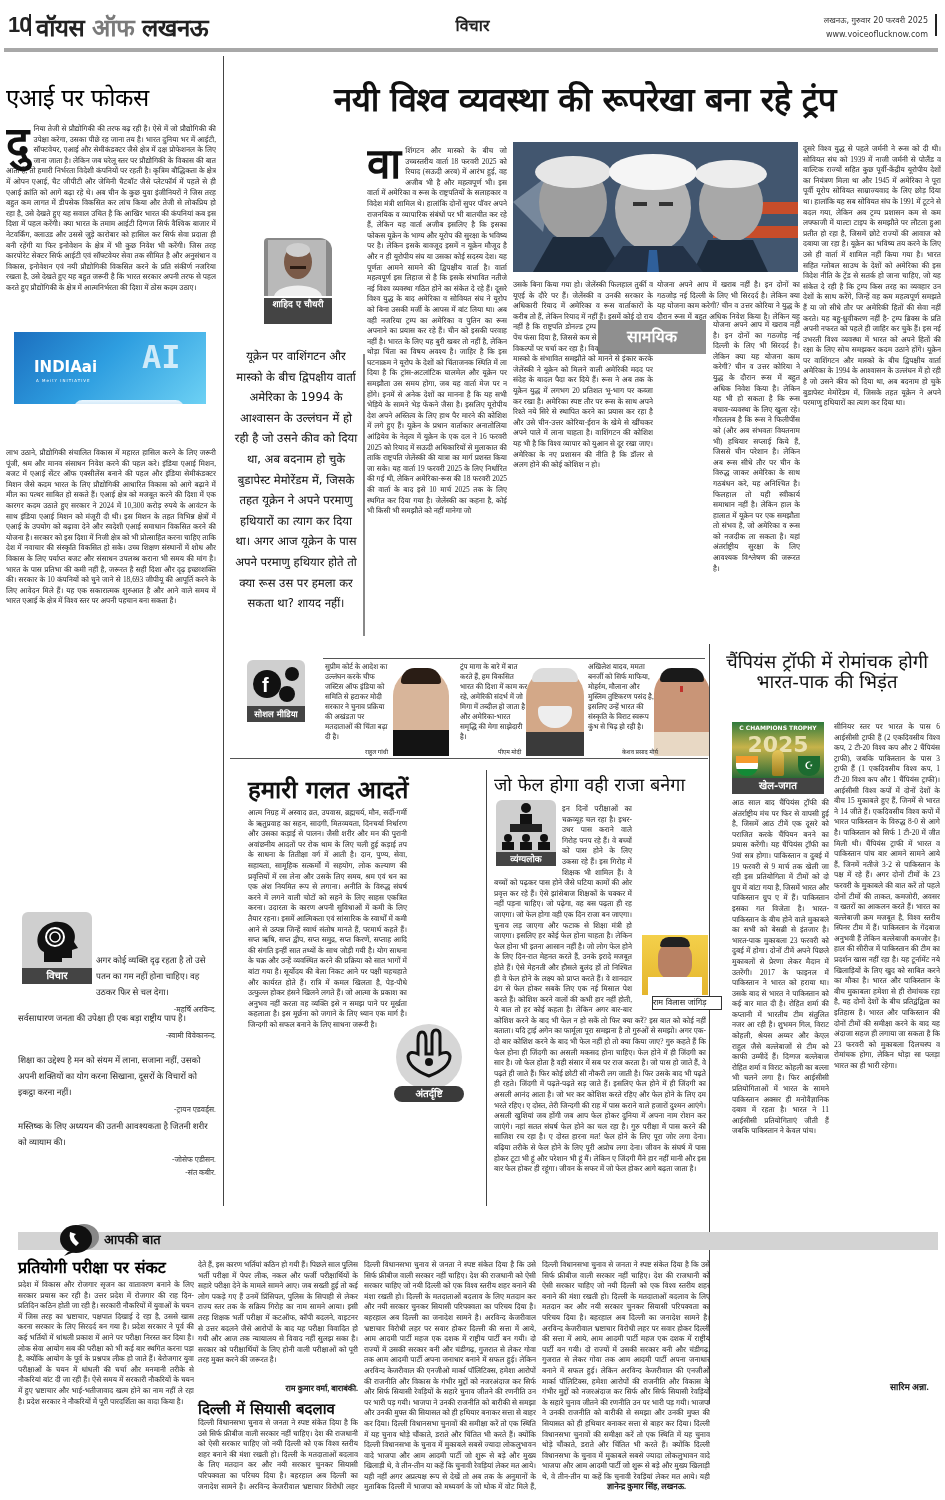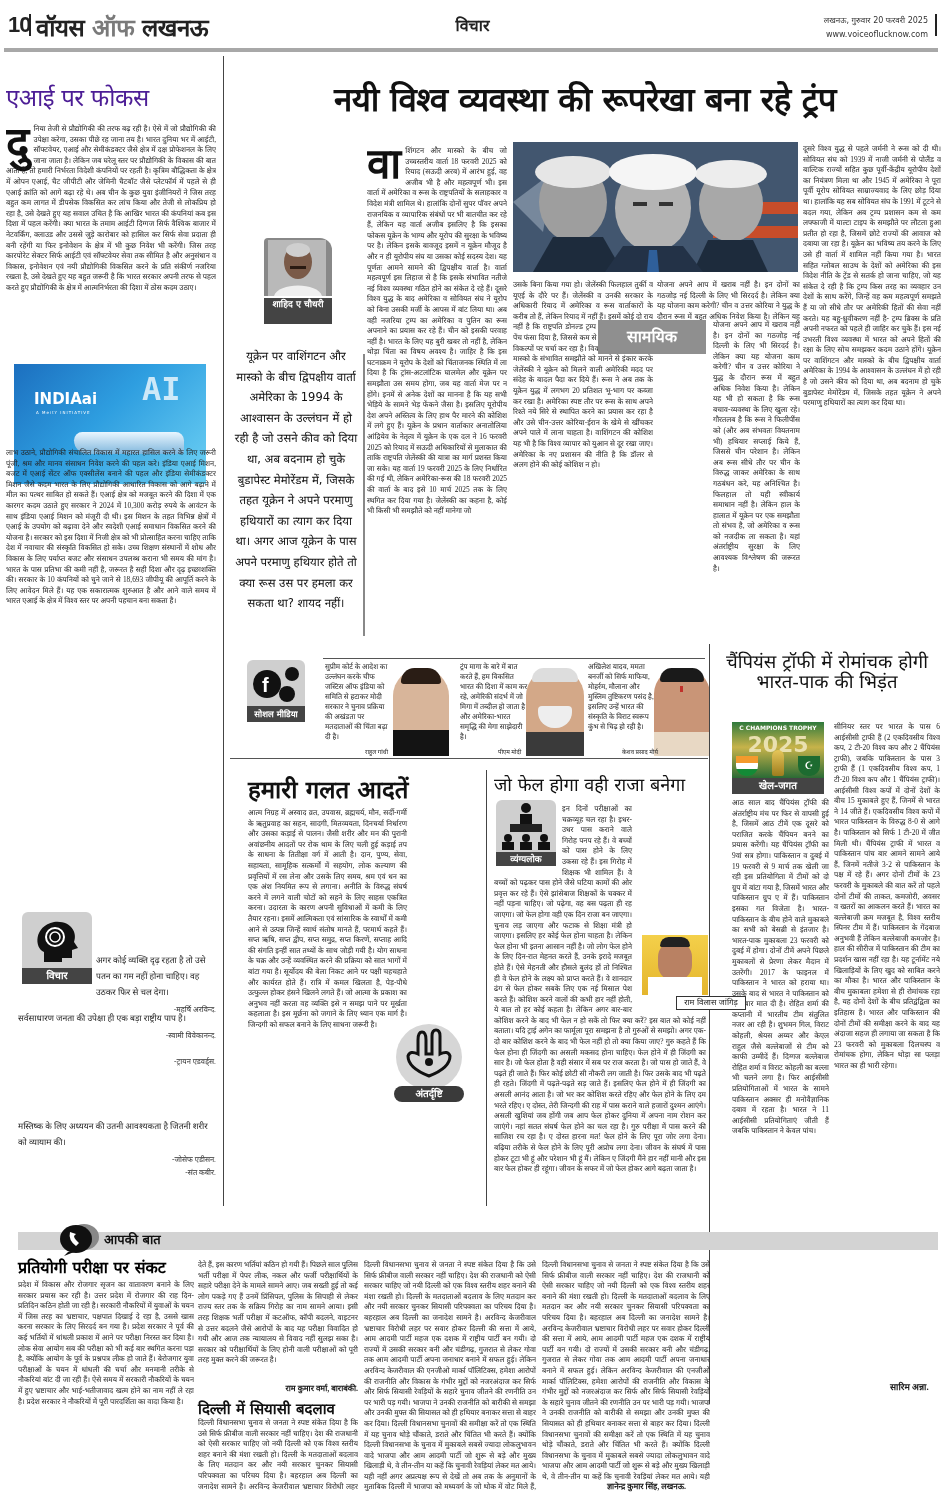--- a/index.html
+++ b/index.html
@@ -9,21 +9,21 @@
 .txt{font-family:"Liberation Serif","DejaVu Serif",serif;font-size:7.4px;line-height:10.6px;color:#222;text-align:justify;overflow:hidden}
 .hdr-num{left:8px;top:12px;font-size:22px;font-weight:bold;color:#222;font-family:"Liberation Sans",sans-serif;letter-spacing:-1px}
 .hdr-bar{left:29px;top:14px;width:2px;height:22px;background:#222}
 .hdr-title{left:36px;top:10px;font-size:24px;font-weight:bold;color:#222;letter-spacing:-0.5px}
 .hdr-title .gray{color:#7a7a7a}
 .hdr-section{left:0;width:945px;top:14px;text-align:center;font-size:16px;font-weight:bold;color:#222}
 .hdr-date{right:17px;top:14px;font-size:8px;text-align:right;line-height:14px;color:#333}
 .hdr-vbar{right:8px;top:14px;width:2px;height:22px;background:#222}
 .hdr-rule{left:4px;top:48px;width:934px;height:4px;background:#a8a8a8}
 .vline{background:#444;width:1px}
-.col-head{font-weight:bold;color:#4c1d95}
+.col-head{font-weight:bold;color:#000000}
 .lead-head{left:240px;top:76px;width:690px;font-size:33px;font-weight:bold;letter-spacing:-0.5px;text-align:center;color:#111;white-space:nowrap}
 .dropcap{float:left;font-size:44px;line-height:40px;font-weight:bold;margin-right:4px;color:#111}
 .ai-img{background:linear-gradient(135deg,#1c6fbf 0%,#2e9ee0 45%,#6dd1f4 100%);overflow:hidden}
 .caption-dark{background:#444;color:#fff;text-align:center;font-weight:bold}
 .pullquote{font-size:13px;line-height:22px;text-align:center;color:#111}
 .trump-img{background:linear-gradient(90deg,#3a4a64 0%,#8e8e8e 30%,#d9d9d9 50%,#6e6e6e 70%,#c84d2a 100%);overflow:hidden}
 .samayik{background:#8f8f8f;color:#fff;font-size:16px;font-weight:bold;text-align:center}
 .sports-img{background:linear-gradient(180deg,#2f7a3d 0%,#c7b34a 45%,#2b6b35 100%);overflow:hidden}
 .icon-box{background:#cfcfcf;border-radius:6px}
 .rule{background:#555;height:1px}
@@ -50,21 +50,21 @@
 <div class="abs hdr-vbar"></div>
 <div class="abs hdr-rule"></div>
 
 <div class="abs vline" style="left:223px;top:56px;height:1150px"></div>
 
 <div class="abs col-head" style="left:6px;top:80px;font-size:24px;font-weight:normal;letter-spacing:-0.5px">एआई पर फोकस</div>
 <div class="abs txt" style="left:6px;top:124px;width:210px;height:212px">
   <span class="dropcap">दु</span>
   <span>निया तेजी से प्रौद्योगिकी की तरफ बढ़ रही है। ऐसे में जो प्रौद्योगिकी की उपेक्षा करेगा, उसका पीछे रह जाना तय है। भारत दुनिया भर में आईटी, सॉफ्टवेयर, एआई और सेमीकंडक्टर जैसे क्षेत्र में दक्ष प्रोफेशनल के लिए जाना जाता है। लेकिन जब घरेलू स्तर पर प्रौद्योगिकी के विकास की बात आती है, तो हमारी निर्भरता विदेशी कंपनियों पर रहती है। कृत्रिम बौद्धिकता के क्षेत्र में ओपन एआई, चैट जीपीटी और जेमिनी चैटबॉट जैसे प्लेटफॉर्म में पहले से ही एआई क्रांति को आगे बढ़ा रहे थे। अब चीन के कुछ युवा इंजीनियरों ने जिस तरह बहुत कम लागत में डीपसेक विकसित कर लांच किया और तेजी से लोकप्रिय हो रहा है, उसे देखते हुए यह सवाल उचित है कि आखिर भारत की कंपनियां कब इस दिशा में पहल करेंगी। क्या भारत के तमाम आईटी दिग्गज सिर्फ वैश्विक बाजार में नेटवर्किंग, क्लाउड और उससे जुड़े कारोबार को हासिल कर सिर्फ सेवा प्रदाता ही बनी रहेंगी या फिर इनोवेशन के क्षेत्र में भी कुछ निवेश भी करेंगी। जिस तरह कारपोरेट सेक्टर सिर्फ आईटी एवं सॉफ्टवेयर सेवा तक सीमित है और अनुसंधान व विकास, इनोवेशन एवं नयी प्रौद्योगिकी विकसित करने के प्रति संकीर्ण नजरिया रखता है, उसे देखते हुए यह बहुत जरूरी है कि भारत सरकार अपनी तरफ से पहल करते हुए प्रौद्योगिकी के क्षेत्र में आत्मनिर्भरता की दिशा में ठोस कदम उठाए।</span>
 </div>
-<div class="abs ai-img" style="left:14px;top:364px;width:192px;height:120px">
+<div class="abs ai-img" style="left:14px;top:332px;width:192px;height:72px">
   <div class="abs" style="left:20px;top:26px;font-size:15px;font-weight:bold;color:#fff">INDIAai</div>
   <div class="abs" style="left:22px;top:46px;font-size:4px;color:#fff;letter-spacing:1px">A MeitY INITIATIVE</div>
   <div class="abs" style="left:128px;top:6px;font-size:32px;font-weight:bold;color:rgba(255,255,255,0.75);font-family:'DejaVu Sans Mono',monospace">AI</div>
   <div class="abs" style="left:60px;top:68px;width:110px;height:22px;border-radius:12px 12px 4px 20px;background:linear-gradient(180deg,#e9f6ff,#7fb6dc)"></div>
 </div>
 <div class="abs txt" style="left:6px;top:448px;width:210px;height:440px">लाभ उठाने, प्रौद्योगिकी संचालित विकास में महारत हासिल करने के लिए जरूरी पूंजी, श्रम और मानव संसाधन निवेश करने की पहल करे। इंडिया एआई मिशन, बजट में एआई सेंटर ऑफ एक्सीलेंस बनाने की पहल और इंडिया सेमीकंडक्टर मिशन जैसे कदम भारत के लिए प्रौद्योगिकी आधारित विकास को आगे बढ़ाने में मील का पत्थर साबित हो सकते हैं। एआई क्षेत्र को मजबूत करने की दिशा में एक कारगर कदम उठाते हुए सरकार ने 2024 में 10,300 करोड़ रुपये के आवंटन के साथ इंडिया एआई मिशन को मंजूरी दी थी। इस मिशन के तहत विभिन्न क्षेत्रों में एआई के उपयोग को बढ़ावा देने और स्वदेशी एआई समाधान विकसित करने की योजना है। सरकार को इस दिशा में निजी क्षेत्र को भी प्रोत्साहित करना चाहिए ताकि देश में नवाचार की संस्कृति विकसित हो सके। उच्च शिक्षण संस्थानों में शोध और विकास के लिए पर्याप्त बजट और संसाधन उपलब्ध कराना भी समय की मांग है। भारत के पास प्रतिभा की कमी नहीं है, जरूरत है सही दिशा और दृढ़ इच्छाशक्ति की। सरकार के 10 कंपनियों को चुने जाने से 18,693 जीपीयू की आपूर्ति करने के लिए आवेदन मिले हैं। यह एक सकारात्मक शुरुआत है और आने वाले समय में भारत एआई के क्षेत्र में विश्व स्तर पर अपनी पहचान बना सकता है।</div>
 
 <div class="abs icon-box" style="left:22px;top:912px;width:70px;height:72px">
   <svg width="70" height="56" viewBox="0 0 70 56">
     <path d="M22 50 L22 40 C12 36 12 14 32 10 C48 8 56 20 52 30 L56 36 L50 38 L50 46 L40 46 L40 50 Z" fill="#111"></path>
@@ -75,20 +75,21 @@
 </div>
 <div class="abs qt" style="left:96px;top:952px;width:120px">
   <div>अगर कोई व्यक्ति दृढ़ रहता है तो उसे पतन का गम नहीं होना चाहिए। वह उठकर फिर से चल देगा।</div>
   <div class="qt-auth">-महर्षि अरविन्द.</div>
 </div>
 <div class="abs qt" style="left:18px;top:1010px;width:198px">
   <div>सर्वसाधारण जनता की उपेक्षा ही एक बड़ा राष्ट्रीय पाप है।</div>
   <div class="qt-auth">-स्वामी विवेकानन्द.</div>
 </div>
 <div class="abs qt" style="left:18px;top:1052px;width:198px">
+  <div>शिक्षा का उद्देश्य है मन को संयम में लाना, सजाना नहीं, उसको अपनी शक्तियों का योग करना सिखाना, दूसरों के विचारों को इकट्ठा करना नहीं।</div>
   <div class="qt-auth">-ट्रायन एडवर्ड्स.</div>
 </div>
 <div class="abs qt" style="left:18px;top:1118px;width:198px">
   <div>मस्तिष्क के लिए अध्ययन की उतनी आवश्यकता है जितनी शरीर को व्यायाम की।</div>
   <div class="qt-auth">-जोसेफ एडीसन.</div>
 </div>
 <div class="abs qt" style="left:18px;top:1163px;width:198px">
   <div class="qt-auth">-संत कबीर.</div>
 </div>
 
@@ -226,21 +227,21 @@
     <circle cx="48" cy="38" r="4" fill="#111"></circle>
       <rect x="42" y="42" width="12" height="8" fill="#111"></rect>
   </svg>
   <div class="abs caption-dark" style="left:0;top:52px;width:60px;height:14px;font-size:9px;line-height:14px">व्यंग्यलोक</div>
 </div>
 <div class="abs" style="left:642px;top:935px;width:66px;height:60px;background:linear-gradient(180deg,#f4d04a,#e4b52c);overflow:hidden">
   <div class="abs" style="left:16px;top:6px;width:34px;height:40px;border-radius:16px;background:#b98163"></div>
   <div class="abs" style="left:18px;top:2px;width:30px;height:10px;border-radius:12px 12px 2px 2px;background:#222"></div>
   <div class="abs" style="left:6px;top:42px;width:54px;height:18px;background:#fff"></div>
 </div>
-<div class="abs" style="left:676px;top:996px;width:70px;height:14px;border:1px solid #333;font-size:8px;line-height:12px;text-align:center;background:#fff">राम विलास जांगिड़</div>
+<div class="abs" style="left:652px;top:996px;width:70px;height:14px;border:1px solid #333;font-size:8px;line-height:12px;text-align:left;background:#fff">राम विलास जांगिड़</div>
 <div class="abs txt" style="left:494px;top:804px;width:212px;height:412px">
   <div style="float:left;width:64px;height:66px;margin-right:4px"></div>
   <div style="float:right;width:70px;height:76px;margin:126px 0 2px 4px;clear:right"></div>
   <span>इन दिनों परीक्षाओं का चक्रव्यूह चल रहा है। इधर-उधर पास कराने वाले गिरोह पनप रहे हैं। वे बच्चों को पास होने के लिए उकसा रहे हैं। इस गिरोह में शिक्षक भी शामिल हैं। वे बच्चों को पढ़कर पास होने जैसे घटिया कामों की ओर प्रवृत्त कर रहे हैं। ऐसे झांसेबाज शिक्षकों के चक्कर में नहीं पड़ना चाहिए। जो पढ़ेगा, वह बस पढ़ता ही रह जाएगा। जो फेल होगा वही एक दिन राजा बन जाएगा। चुनाव लड़ जाएगा और फटाक से शिक्षा मंत्री हो जाएगा। इसलिए हर कोई फेल होना चाहता है। लेकिन फेल होना भी इतना आसान नहीं है। जो लोग फेल होने के लिए दिन-रात मेहनत करते हैं, उनके इरादे मजबूत होते हैं। ऐसे मेहनती और हौसले बुलंद हों तो निश्चित ही वे फेल होने के लक्ष्य को प्राप्त करते हैं। वे शानदार ढंग से फेल होकर सबके लिए एक नई मिसाल पेश करते हैं। कोशिश करने वालों की कभी हार नहीं होती, ये बात तो हर कोई कहता है। लेकिन अगर बार-बार कोशिश करने के बाद भी फेल न हो सकें तो फिर क्या करें? इस बात को कोई नहीं बताता। यदि ट्राई अगेन का फार्मूला पूरा समझना है तो गुरुओं से समझो। अगर एक-दो बार कोशिश करने के बाद भी फेल नहीं हो तो क्या किया जाए? गुरु कहते हैं कि फेल होना ही जिंदगी का असली मकसद होना चाहिए। फेल होने में ही जिंदगी का सार है। जो फेल होता है वही संसार में सब पर राज करता है। जो पास हो जाते हैं, वे पढ़ते ही जाते हैं। फिर कोई छोटी सी नौकरी लग जाती है। फिर उसके बाद भी पढ़ते ही रहते। जिंदगी में पढ़ते-पढ़ते सड़ जाते हैं। इसलिए फेल होने में ही जिंदगी का असली आनंद आता है। जो भर कर कोशिश करते रहिए और फेल होने के लिए दम भरते रहिए। ए दोस्त, तेरी जिन्दगी की राह में पास कराने वाले हजारों दुश्मन आएंगे। असली खुशियां जब होंगी जब आप फेल होकर दुनिया में अपना नाम रोशन कर जाएंगे। नहां सतत संघर्ष फेल होने का चल रहा है। गुरु परीक्षा में पास करने की साजिश रच रहा है। ए दोस्त हारना मत! फेल होने के लिए पूरा जोर लगा देना। बढ़िया तरीके से फेल होने के लिए पूरी अप्रोच लगा देना। जीवन के संघर्ष में पास होकर टूटा भी हूं और परेशान भी हूं मैं। लेकिन ए जिंदगी मैंने हार नहीं मानी और इस बार फेल होकर ही रहूंगा। जीवन के सफर में जो फेल होकर आगे बढ़ता जाता है।</span>
 </div>
 
 <div class="abs gray-band" style="left:18px;top:1232px;width:920px;height:18px"></div>
 <div class="abs" style="left:58px;top:1222px;width:42px;height:34px">
   <svg width="42" height="34" viewBox="0 0 42 34">
     <ellipse cx="26" cy="15" rx="15" ry="13" fill="#888"></ellipse>

